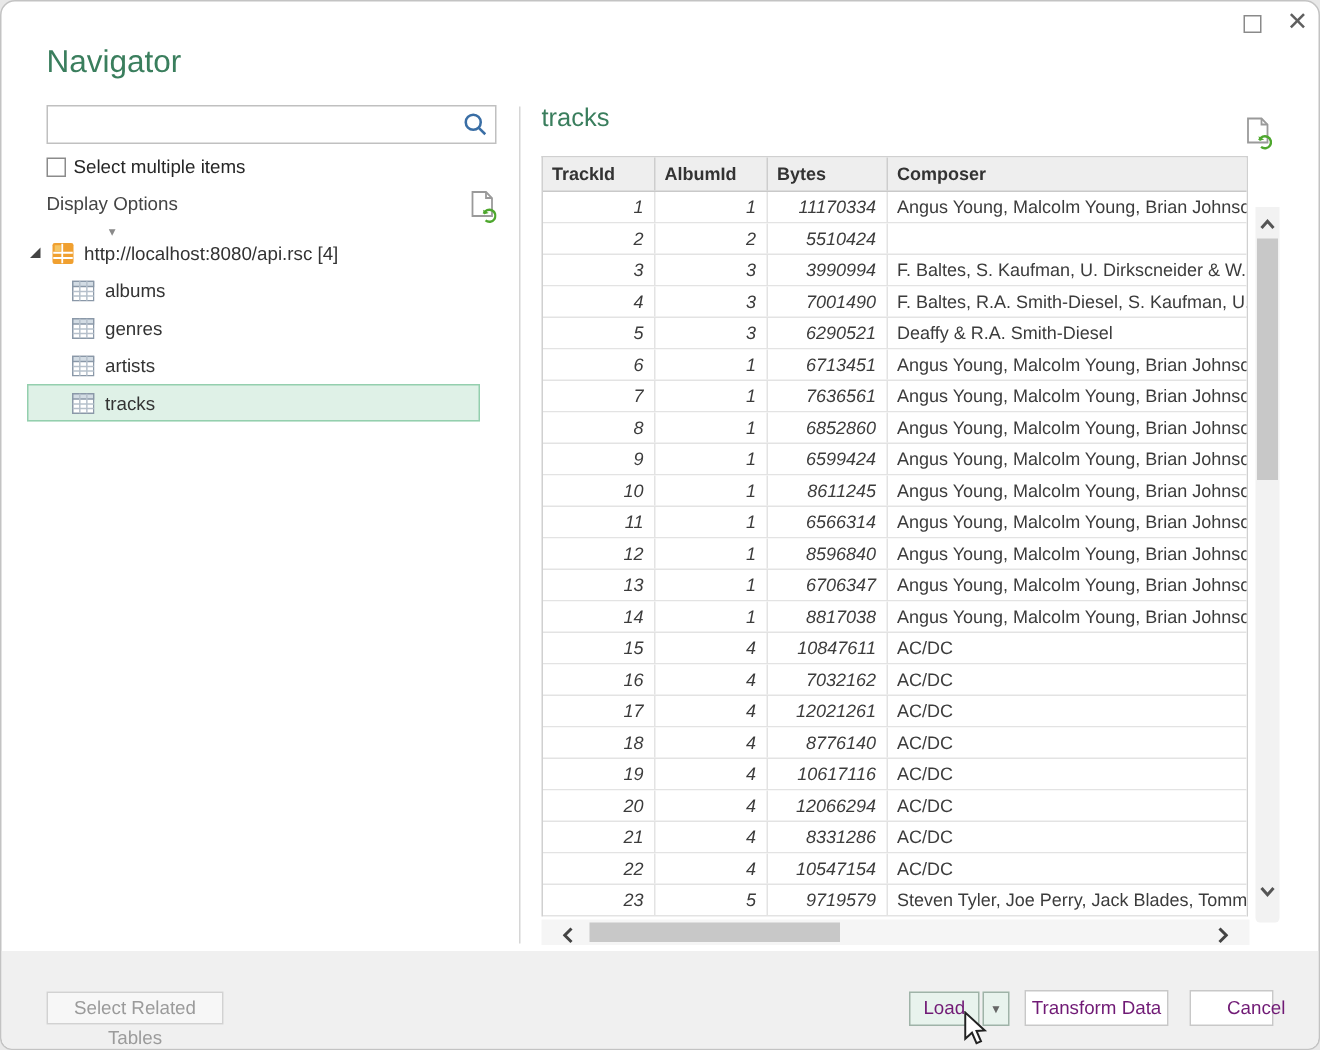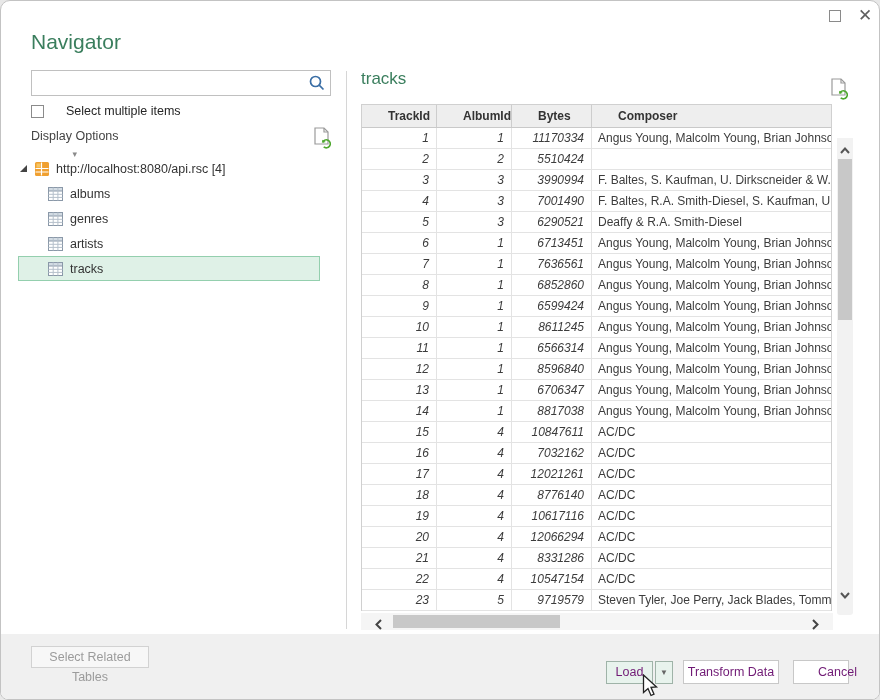--- a/index.html
+++ b/index.html
@@ -11,21 +11,21 @@
   }
   
   .btn-max { position:absolute; left:824px; top:5px; width:20px; height:20px; display:flex; align-items:center; justify-content:center; cursor:default; }
   .max-glyph { width:12px; height:12px; border:1px solid #8a8a8a; }
   .btn-close { position:absolute; left:852px; top:2px; width:24px; height:24px; display:flex; align-items:center; justify-content:center; font-size:17px; color:#5f5f5f; }
   
   .page-title { position:absolute; left:30px; top:29px; font-size:21px; font-weight:400; color:#3a7e5d; }
   .search-box { position:absolute; left:30px; top:69px; width:300px; height:26px; border:1px solid #c0c0c0; background:#fff; }
   .search-input { position:absolute; left:4px; top:1px; width:268px; height:22px; border:none; outline:none; font-size:12.5px; font-family:inherit; }
   .search-icon { position:absolute; right:4px; top:3px; }
-  .chk-row { position:absolute; left:30px; top:103px; display:flex; align-items:center; gap:22px; }
+  .chk-row { position:absolute; left:30px; top:103px; display:flex; align-items:center; gap:5px; }
   .checkbox { width:13px; height:13px; border:1px solid #8b8b8b; background:#fff; }
   .chk-label { font-size:12.5px; color:#262626; }
   .disp-row { position:absolute; left:30px; top:128px; display:flex; align-items:center; gap:6px;flex-direction:column; }
   .disp-label { font-size:12.5px; color:#444; }
   .caret { font-size:9px; color:#8a8a8a; }
   .refresh-left { position:absolute; left:312px; top:126px; }
   .refresh-right { position:absolute; left:829px; top:77px; }
   
   .tree { position:absolute; left:17px; top:155px; width:302px; }
   .tree-root { display:flex; align-items:center; height:25px; gap:6px; }
@@ -34,40 +34,40 @@
   .tree-item { display:flex; align-items:center; height:25px; gap:7px; padding-left:29px; border:1px solid transparent;text-align:center; }
   .tree-item.selected { background:#dff1e7; border:1px solid #94cfae; }
   .t-label { font-size:12.5px; color:#333; }
   .t-icon, .feed-icon { display:flex; align-items:center; }
   
   .vsep { position:absolute; left:345px; top:70px; width:1px; height:558px; background:#d6d6d6; }
   
   .preview-title { position:absolute; left:360px; top:68px; font-size:17px; font-weight:400; color:#3a7e5d; }
   .ptable { position:absolute; left:360px; top:103px; width:471px; border:1px solid #d0d0d0; border-bottom:none; }
   .thead { display:grid; grid-template-columns:75px 75px 80px 1fr; height:23px; background:#eeeeee; border-bottom:1px solid #c9c9c9; }
-  .thead .hcell { font-size:12px; font-weight:bold; color:#333; padding:4px 6px 0 6px; border-right:1px solid #cdcdcd; overflow:hidden; white-space:nowrap;margin-left:20px; }
+  .thead .hcell { font-size:12px; font-weight:bold; color:#333; padding:4px 6px 0 6px; border-right:1px solid #cdcdcd; overflow:hidden; white-space:nowrap; }
   .thead .hcell:last-child { border-right:none; }
   .trow { display:grid; grid-template-columns:75px 75px 80px 1fr; height:21px; border-bottom:1px solid #e3e3e3; background:#fff; }
   .cell { font-size:12px; color:#3c3c3c; border-right:1px solid #e3e3e3; overflow:hidden; white-space:nowrap; line-height:20px; }
   .cell:last-child { border-right:none; }
   .cell.num { font-style:italic; text-align:right; padding-right:7px; }
   .cell.txt { padding-left:6px; }
   
   .vscroll { position:absolute; left:836px; top:137px; width:16px; height:477px; background:#f2f2f2; border-radius:0 0 3px 3px; }
   .vscroll .up { position:absolute; top:2px; left:3px; }
   .vscroll .thumb { position:absolute; top:21px; left:1px; width:14px; height:161px; background:#c8c8c8; }
   .vscroll .down { position:absolute; top:447px; left:3px; }
   .hscroll { position:absolute; left:360px; top:612px; width:472px; height:17px; background:#f5f5f5; }
   .hscroll .left { position:absolute; left:14px; top:3px; }
   .hscroll .thumb { position:absolute; left:32px; top:2px; width:167px; height:13px; background:#c8c8c8; }
   .hscroll .right { position:absolute; right:14px; top:3px; }
   
   .footer { position:absolute; left:0; top:633px; width:100%; height:67px; background:#f0f0f0; }
   .btn { position:absolute; font-size:12.5px; font-family:inherit; color:#701a75; background:#fff; border:1px solid #c8c8c8; text-align:center; cursor:default; }
-  .btn-related { left:30px; top:12px; width:118px; height:22px; color:#9b9b9b; background:#f7f7f7; border-color:#d2d2d2; line-height:20px; }
+  .btn-related { left:30px; top:27px; width:118px; height:22px; color:#9b9b9b; background:#f7f7f7; border-color:#d2d2d2; line-height:20px; }
   .btn-load { left:605px; top:27px; width:47px; height:23px; background:#e8f3ed; border-color:#9fb3a8; line-height:21px; }
   .btn-load-arrow { left:654px; top:27px; width:18px; height:23px; background:#e8f3ed; border-color:#9fb3a8; font-size:8px; color:#666; line-height:21px; }
   .btn-transform { left:682px; top:26px; width:96px; height:24px; line-height:22px; }
   .btn-cancel { left:792px; top:26px; width:56px; height:24px; line-height:22px;padding-left:24px; }
   .cursor { position:absolute; left:641px; top:673px; }
 </style>
 </head>
 <body>
 
 <div class="window">

